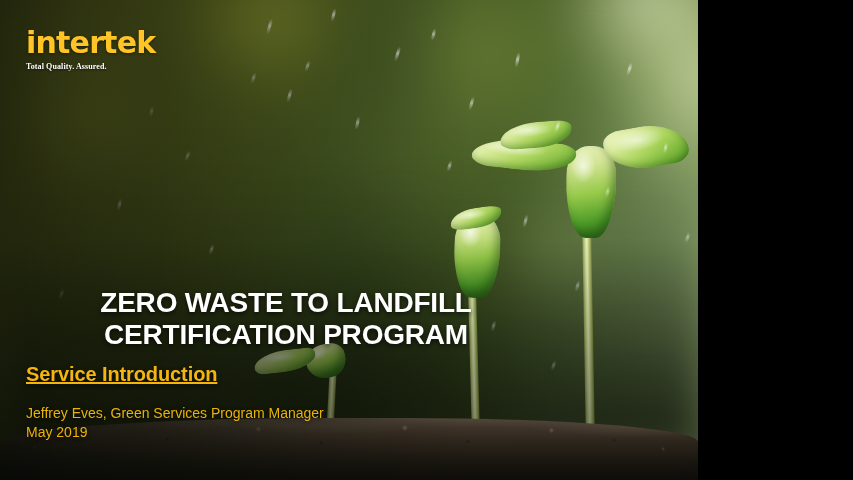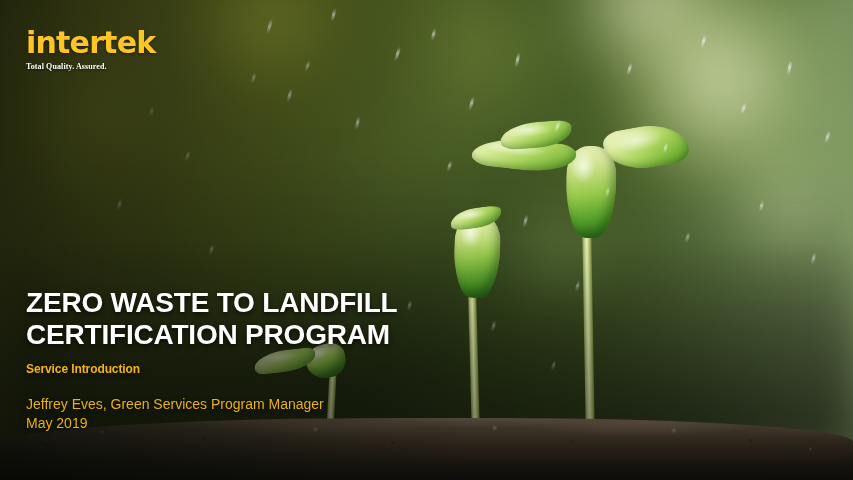--- a/index.html
+++ b/index.html
@@ -2,21 +2,21 @@
 <html><head>
 <meta charset="utf-8">
 <title>Zero Waste To Landfill Certification Program</title>
 <style>
   * { margin:0; padding:0; box-sizing:border-box; }
   html,body { width:853px; height:480px; overflow:hidden; background:#000; }
   body { font-family:"Liberation Sans", sans-serif; }
 
   .slide {
     position:relative;
-    width:853px; height:480px;
+    width:698px; height:480px;
     overflow:hidden;
     background:#4a5a23;
   }
 
   
   .photo { position:absolute; inset:0; overflow:hidden; }
 
   
   .bg-base {
     position:absolute; inset:-40px;
@@ -132,28 +132,30 @@
     color:#ffffff; line-height:1;
     text-shadow:0 1px 2px rgba(0,0,0,0.6);
   }
 
   .titleblock { position:absolute; left:26px; top:287px; width:520px; }
   .main-title {
     font-family:"Liberation Sans", sans-serif;
     font-size:28px; font-weight:700; line-height:1.13;
     letter-spacing:-0.2px; color:#ffffff;
     text-shadow:0 2px 5px rgba(0,0,0,0.66);
+    text-align:center;
   }
   .main-title span { display:block; }
   .subtitle {
     margin-top:13px;
     font-family:"Liberation Sans", sans-serif;
-    font-size:12px; font-weight:700; line-height:1.1;
+    font-size:20px; font-weight:700; line-height:1.1;
     letter-spacing:-0.1px; color:#F5B50E;
     text-shadow:0 2px 5px rgba(0,0,0,0.6);
+    text-decoration:underline;
   }
   .byline {
     margin-top:19px;
     font-family:"Liberation Sans", sans-serif;
     font-size:14px; font-weight:400; line-height:1.34;
     color:#eab308;
     text-shadow:0 1px 4px rgba(0,0,0,0.72);
   }
   .byline span { display:block; }
 </style>

